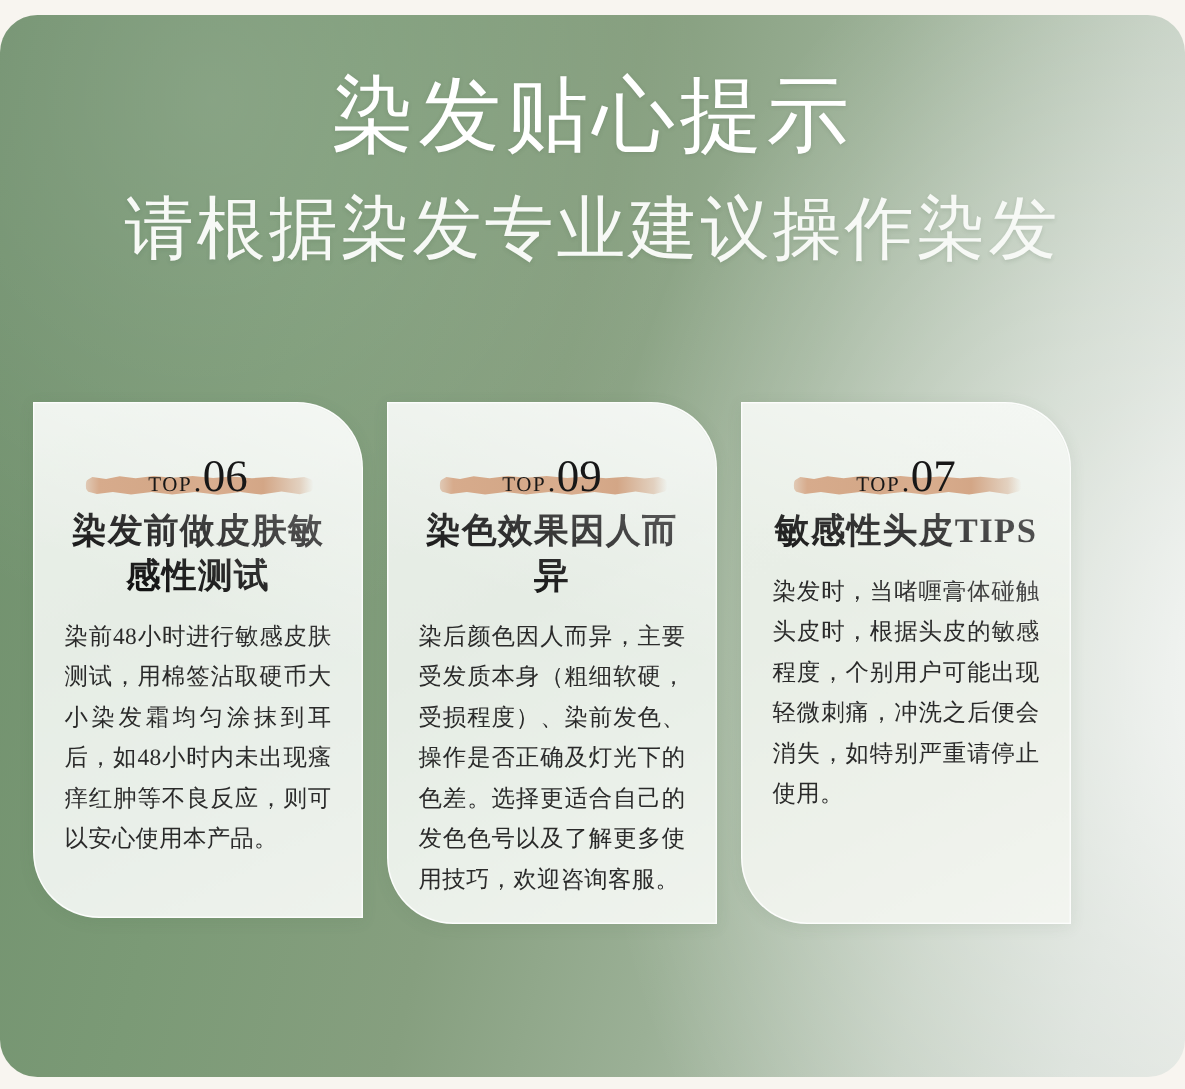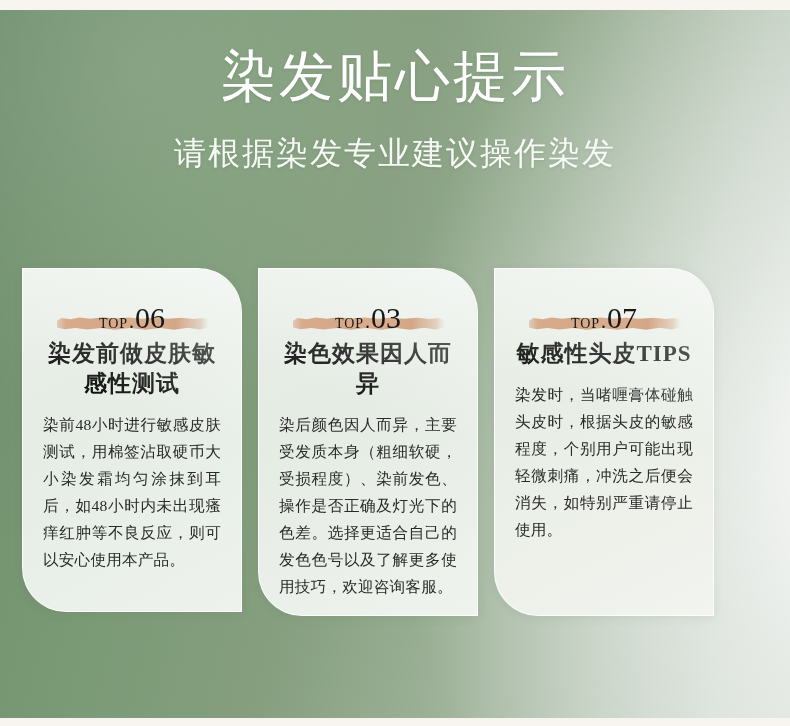--- a/index.html
+++ b/index.html
@@ -1,15 +1,15 @@
 <!DOCTYPE html>
 <html><head>
 <meta charset="utf-8">
 <style>
-  * { margin:0; padding:0; box-sizing:border-box; }
+  * { margin:0; padding:0; box-sizing:border-box;border-radius:25px; }
 
   html, body {
     width: 790px;
     height: 726px;
     overflow: hidden;
     background: #f8f5f0;
   }
 
   body {
     font-family: "Liberation Serif", "DejaVu Serif", serif;
@@ -55,21 +55,21 @@
     font-size: 55px;
     line-height: 66px;
     color: #ffffff;
     letter-spacing: 3px;
     font-weight: 400;
     text-shadow: 0 1px 3px rgba(60,85,60,0.18);
   }
 
   .poster-subtitle {
     margin-top: 16px;
-    font-size: 32px;
+    font-size: 46px;
     line-height: 54px;
     color: #f7f9f6;
     letter-spacing: 2px;
     font-weight: 400;
     text-shadow: 0 1px 3px rgba(60,85,60,0.14);
   }
 
   
   .cards {
     position: absolute;
@@ -225,21 +225,21 @@
       <div class="card-body">染前48小时进行敏感皮肤测试，用棉签沾取硬币大小染发霜均匀涂抹到耳后，如48小时内未出现瘙痒红肿等不良反应，则可以安心使用本产品。</div>
     </div>
 
     <div class="card">
       <div class="card-inner-sheen"></div>
       <div class="badge">
         <div class="brush"></div>
         <div class="badge-text">
           <span class="badge-top">TOP</span>
           <span class="badge-dot">.</span>
-          <span class="badge-num">03</span>
+          <span class="badge-num">09</span>
         </div>
       </div>
       <div class="card-heading">染色效果因人而异</div>
       <div class="card-body">染后颜色因人而异，主要受发质本身（粗细软硬，受损程度）、染前发色、操作是否正确及灯光下的色差。选择更适合自己的发色色号以及了解更多使用技巧，欢迎咨询客服。</div>
     </div>
 
     <div class="card">
       <div class="card-inner-sheen"></div>
       <div class="badge">
         <div class="brush"></div>

